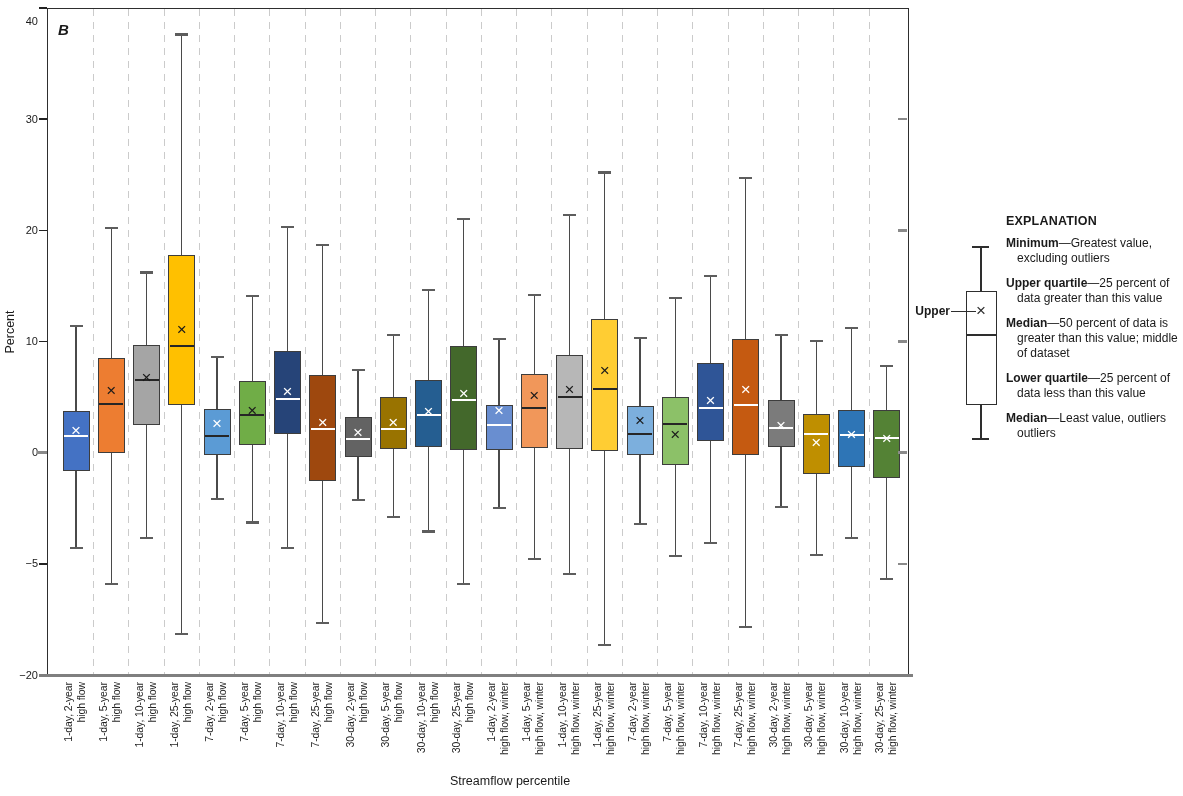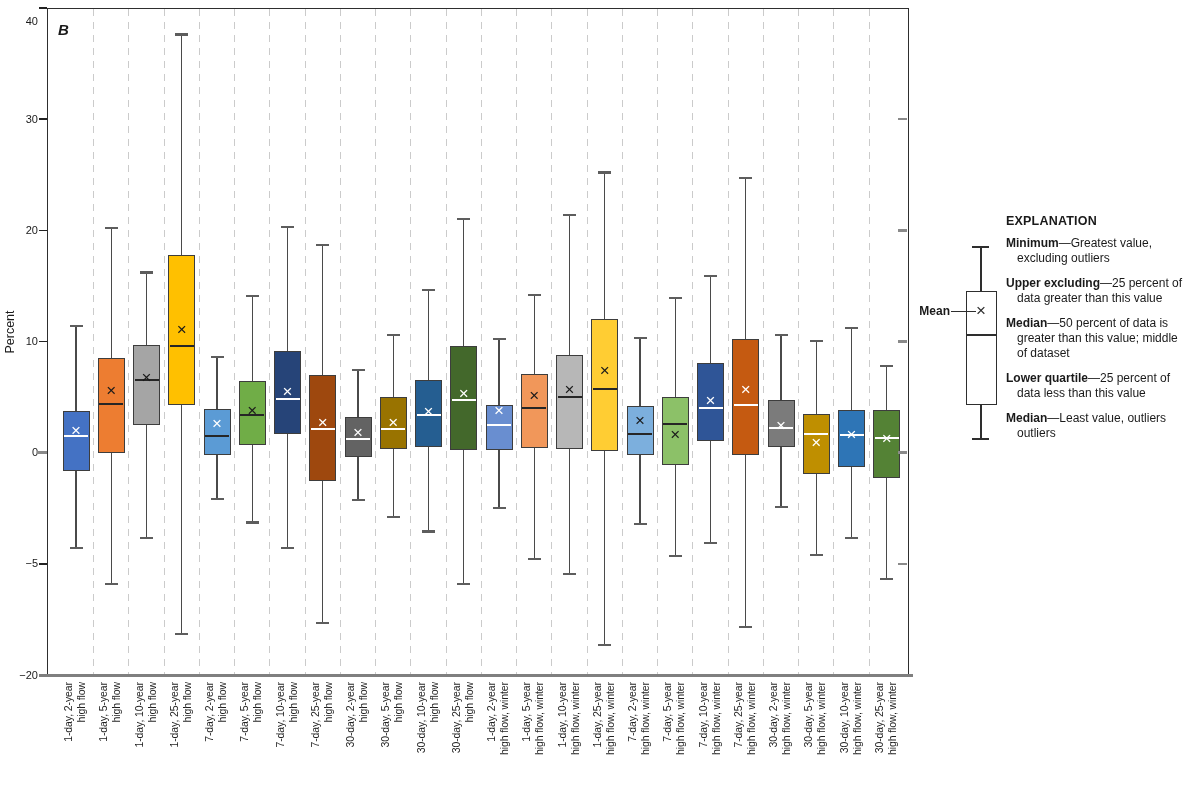--- a/index.html
+++ b/index.html
@@ -210,39 +210,40 @@
       <div class="whisker-cap" style="left: 832.25px; top: 355.745px; width: 13px;"></div>
       <div class="whisker-cap" style="left: 832.25px; top: 569.185px; width: 13px;"></div>
       <div class="box" style="left: 825.25px; top: 401.312px; width: 27px; height: 67.8117px; background: rgb(84, 130, 53);"></div>
       <div class="median-line" style="left: 826.75px; top: 428.003px; width: 24px; background: rgb(255, 255, 255);"></div>
       <div class="mean-marker" style="left: 829.75px; top: 419.715px; color: rgb(255, 255, 255);">×</div>
     </div>
 
   <div id="bottom-axis"></div>
 
   <div id="y-axis-title">Percent</div>
+  <div id="x-axis-title">Streamflow percentile</div>
 
   <div id="legend">
     <div id="legend-title">EXPLANATION</div>
 
     <div>
       <div class="lg-line" style="left:80.3px;top:42px;width:1.4px;height:44px;"></div>
       <div class="lg-line" style="left:72px;top:41px;width:17px;height:2.2px;"></div>
       <div id="lg-box"></div>
       <div class="lg-line" style="left:67px;top:129px;width:29px;height:1.6px;"></div>
       <div id="lg-mean-x">×</div>
       <div class="lg-line" style="left:80.3px;top:200px;width:1.4px;height:34px;"></div>
       <div class="lg-line" style="left:72px;top:233px;width:17px;height:2.2px;"></div>
-      <div id="lg-mean-label">Mean</div>
+      <div id="lg-mean-label">Upper</div>
       <div class="lg-line" style="left:51px;top:105.5px;width:25px;height:1.4px;"></div>
     </div>
 
     <div id="legend-entries">
       <div class="lg-entry"><b>Minimum</b><span>—Greatest value, excluding outliers</span></div>
-      <div class="lg-entry"><b>Upper excluding</b><span>—25 percent of data greater than this value</span></div>
+      <div class="lg-entry"><b>Upper quartile</b><span>—25 percent of data greater than this value</span></div>
       <div class="lg-entry"><b>Median</b><span>—50 percent of data is greater than this value; middle of dataset</span></div>
       <div class="lg-entry"><b>Lower quartile</b><span>—25 percent of data less than this value</span></div>
       <div class="lg-entry"><b>Median</b><span>—Least value, outliers outliers</span></div>
     </div>
   </div>
 
 <div class="ytick-label" style="top: 15px;">40</div>
     <div class="ytick" style="left: 39px; top: 7.3px; width: 8px; height: 1.4px; background: rgb(34, 34, 34);"></div>
     <div class="ytick-label" style="top: 112.667px;">30</div>
     <div class="ytick" style="left: 39px; top: 118.467px; width: 8px; height: 1.4px; background: rgb(34, 34, 34);"></div>

